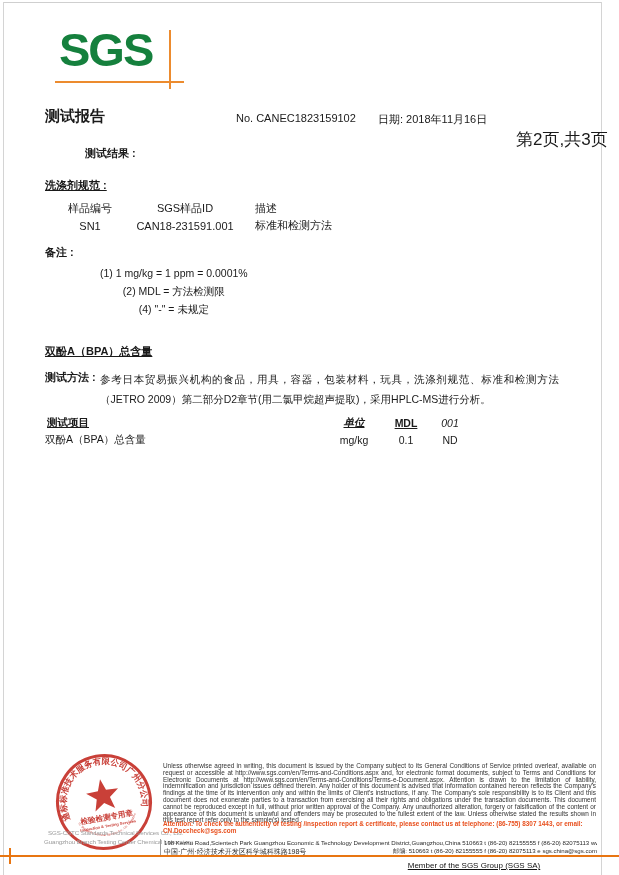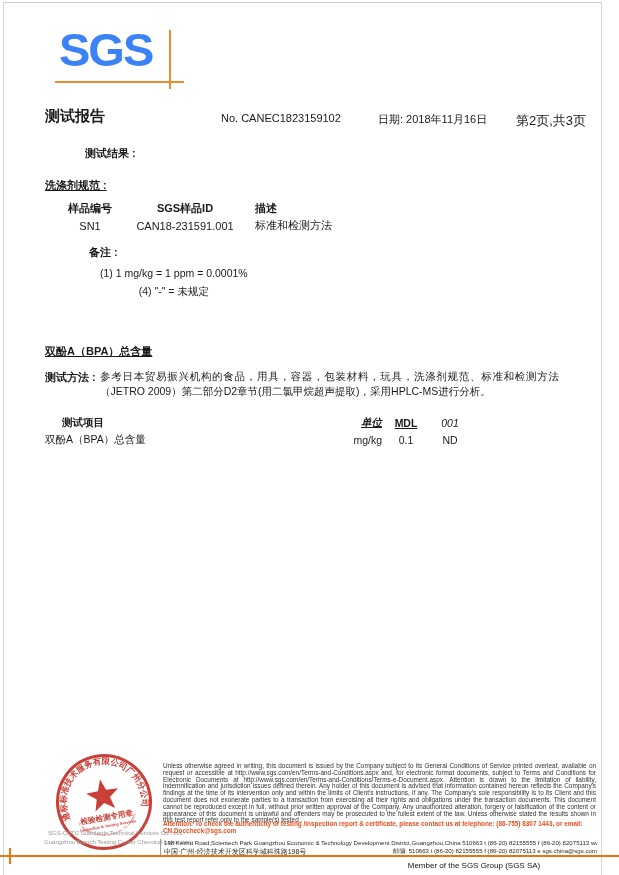--- a/index.html
+++ b/index.html
@@ -11,76 +11,76 @@
     color:#1a1a1a;
     overflow:hidden;
   }
   .abs{position:absolute;}
   
   .edge-top{left:3px;top:2px;width:599px;height:1px;background:#cfcfcf;}
   .edge-left{left:3px;top:2px;width:1px;height:873px;background:#d4d4d4;}
   .edge-right{left:601px;top:2px;width:1px;height:873px;background:#d4d4d4;}
 
   
-  .logo-text{left:59px;top:26px;font-size:47px;font-weight:700;color:#3b82f6;letter-spacing:-2px;line-height:1;text-align:center;}
+  .logo-text{left:59px;top:26px;font-size:47px;font-weight:700;color:#15803d;letter-spacing:-2px;line-height:1;text-align:center;}
   .logo-hline{left:55px;top:81px;width:129px;height:2px;background:#ec8b2e;}
   .logo-vline{left:169px;top:30px;width:2px;height:59px;background:#ec8b2e;}
 
   
   .report-title{left:45px;top:107px;font-size:15px;font-weight:700;}
-  .report-no{left:221px;top:112px;font-size:11px;}
+  .report-no{left:236px;top:112px;font-size:11px;}
   .report-date{left:378px;top:112px;font-size:11px;}
-  .report-pages{left:516px;top:112px;font-size:13px;text-align:center;}
+  .report-pages{left:516px;top:128px;font-size:17px;text-align:center;}
 
   .results-label{left:45px;top:146px;font-size:11px;font-weight:700;margin-left:40px;}
   .sample-heading{left:45px;top:178px;font-size:11px;font-weight:700;text-decoration:underline;}
 
   
   .sample-table{left:45px;top:200px;width:360px;font-size:11px;}
   .st-row{display:flex;height:17px;align-items:center;}
-  .st-header{font-weight:700;}
+  .st-header{font-weight:400;}
   .st-c1{width:90px;text-align:center;}
   .st-c2{width:100px;text-align:center;}
   .st-c3{flex:1;text-align:left;padding-left:20px;}
 
-  .notes-label{left:45px;top:245px;font-size:11px;font-weight:700;margin-left:44px;}
+  .notes-label{left:45px;top:245px;font-size:11px;font-weight:700;}
   .notes{left:100px;top:264px;font-size:10.5px;line-height:18px;text-align:center;}
 
   .section-heading{left:45px;top:344px;font-size:11px;font-weight:700;text-decoration:underline;}
 
   .method-label{left:45px;top:370px;font-size:11px;font-weight:700;}
-  .method-text{left:100px;top:369px;width:459px;font-size:10.5px;line-height:15px;text-align:justify;}
+  .method-text{left:100px;top:369px;width:459px;font-size:10.5px;line-height:20px;text-align:justify;}
 
   
   .result-table{left:45px;top:414px;width:425px;font-size:10.5px;}
   .rt-row{display:flex;height:17px;align-items:center;}
   .rt-item{flex:1;}
-  .rt-unit{width:56px;text-align:right;}
+  .rt-unit{width:56px;text-align:center;}
   .rt-mdl{width:48px;text-align:center;}
   .rt-001{width:40px;text-align:center;}
-  .rt-head .rt-item span{margin-left:17px;font-weight:700;}
+  .rt-head .rt-item span{margin-left:2px;font-weight:700;text-decoration:underline;}
   .rt-head .rt-unit{font-weight:700;font-style:italic;text-decoration:underline;}
   .rt-head .rt-mdl{font-weight:700;text-decoration:underline;}
   .rt-head .rt-001{font-style:italic;}
 
   
   .stamp{left:54px;top:752px;width:100px;height:100px;transform:rotate(-10deg);opacity:.93;}
   .company-line1{left:48px;top:829px;font-size:6.2px;color:#9b9b9b;letter-spacing:-0.1px;}
   .company-line2{left:44px;top:838px;font-size:6.2px;color:#9b9b9b;letter-spacing:-0.1px;}
 
   .disclaimer{left:163px;top:763px;width:433px;font-size:6.4px;line-height:6.8px;text-align:justify;color:#333;}
   .attention{left:163px;top:820px;width:433px;font-size:6.4px;line-height:7px;color:#e8501e;font-weight:700;}
   .addr-divider{left:160px;top:839px;width:1px;height:17px;background:#9a9a9a;}
   .addr-en{left:164px;top:839px;width:433px;font-size:6.1px;color:#2b2b2b;white-space:nowrap;overflow:hidden;}
   .addr-cn{left:164px;top:847px;width:433px;font-size:7px;color:#2b2b2b;display:flex;white-space:nowrap;overflow:hidden;}
   .addr-cn .cn-rest{margin-left:auto;font-size:6.1px;}
 
   .bottom-rule{left:0;top:855px;width:619px;height:2px;background:#e87511;}
   .bottom-tick{left:9px;top:848px;width:2px;height:16px;background:#e87511;}
-  .member{left:350px;top:861px;width:248px;text-align:center;font-size:8px;color:#111;}
+  .member{left:350px;top:861px;width:248px;text-align:center;font-size:8px;color:#111;text-decoration:underline;}
 </style>
 </head>
 <body>
 
 <div class="abs edge-top"></div>
 <div class="abs edge-left"></div>
 <div class="abs edge-right"></div>
 
 <div class="abs logo-text">SGS</div>
 <div class="abs logo-hline"></div>
@@ -103,20 +103,21 @@
   <div class="st-row">
     <div class="st-c1">SN1</div>
     <div class="st-c2">CAN18-231591.001</div>
     <div class="st-c3">标准和检测方法</div>
   </div>
 </div>
 
 <div class="abs notes-label">备注 :</div>
 <div class="abs notes">
   <div>(1) 1 mg/kg = 1 ppm = 0.0001%</div>
+  <div>(2) MDL = 方法检测限</div>
   <div>(4) "-" = 未规定</div>
 </div>
 
 <div class="abs section-heading">双酚A（BPA）总含量</div>
 <div class="abs method-label">测试方法 :</div>
 <div class="abs method-text">参考日本贸易振兴机构的食品，用具，容器，包装材料，玩具，洗涤剂规范、标准和检测方法（JETRO 2009）第二部分D2章节(用二氯甲烷超声提取)，采用HPLC-MS进行分析。</div>
 
 <div class="abs result-table">
   <div class="rt-row rt-head">
     <div class="rt-item"><span>测试项目</span></div>

